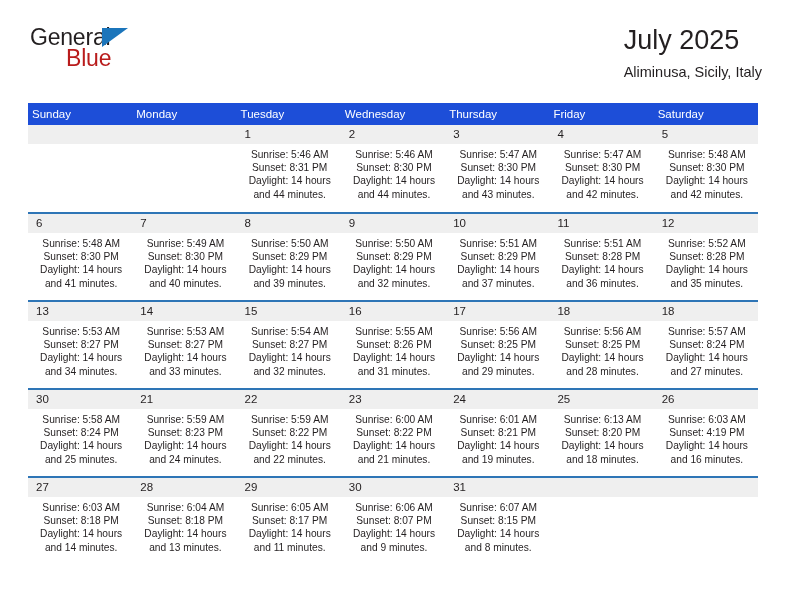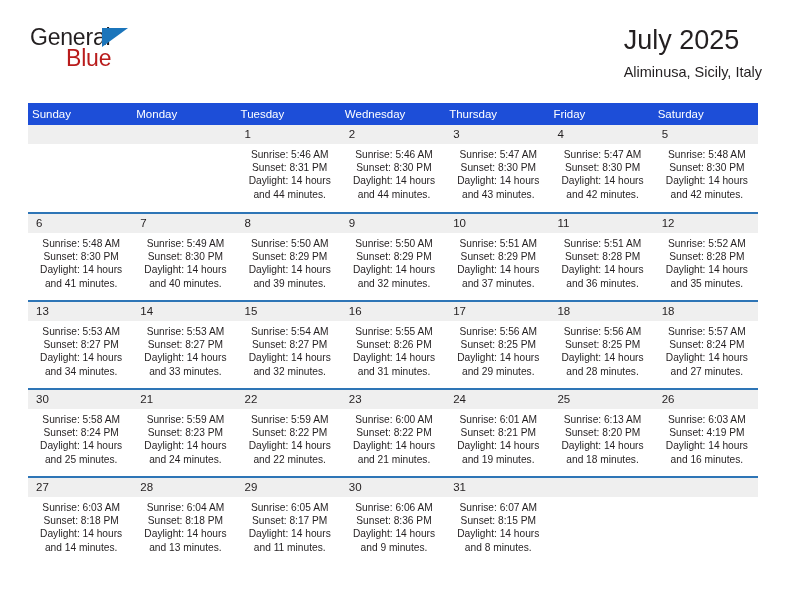--- a/index.html
+++ b/index.html
@@ -458,21 +458,21 @@
                 <div>Sunrise: 6:05 AM</div>
                 <div>Sunset: 8:17 PM</div>
                 <div>Daylight: 14 hours</div>
                 <div>and 11 minutes.</div>
               </div>
             </td>
             <td>
               <div class="daynum">30</div>
               <div class="details">
                 <div>Sunrise: 6:06 AM</div>
-                <div>Sunset: 8:36 PM</div>
+                <div>Sunset: 8:07 PM</div>
                 <div>Daylight: 14 hours</div>
                 <div>and 9 minutes.</div>
               </div>
             </td>
             <td>
               <div class="daynum">31</div>
               <div class="details">
                 <div>Sunrise: 6:07 AM</div>
                 <div>Sunset: 8:15 PM</div>
                 <div>Daylight: 14 hours</div>

